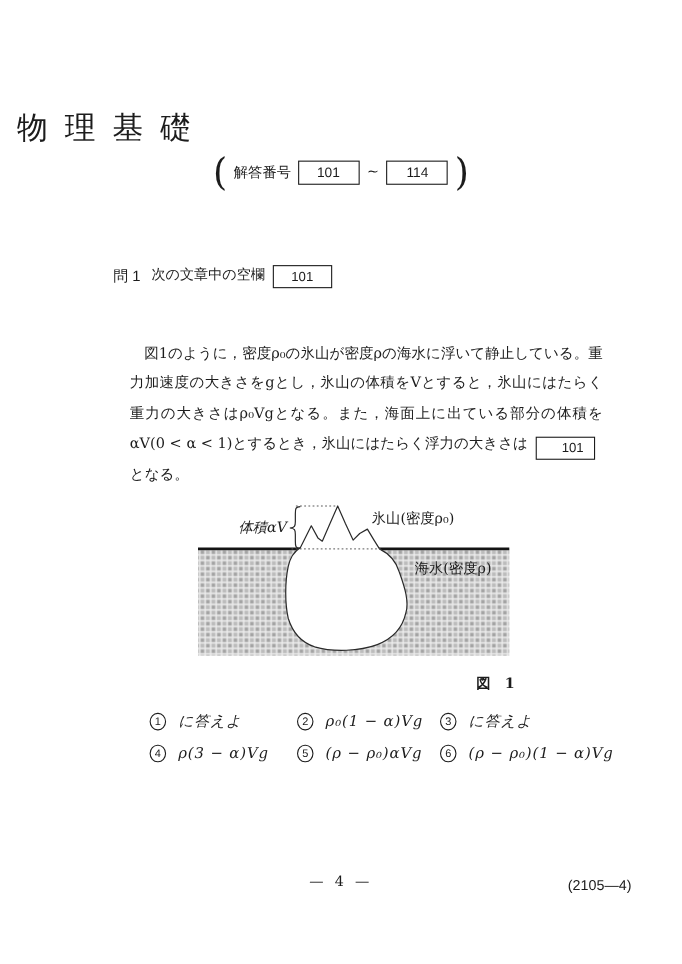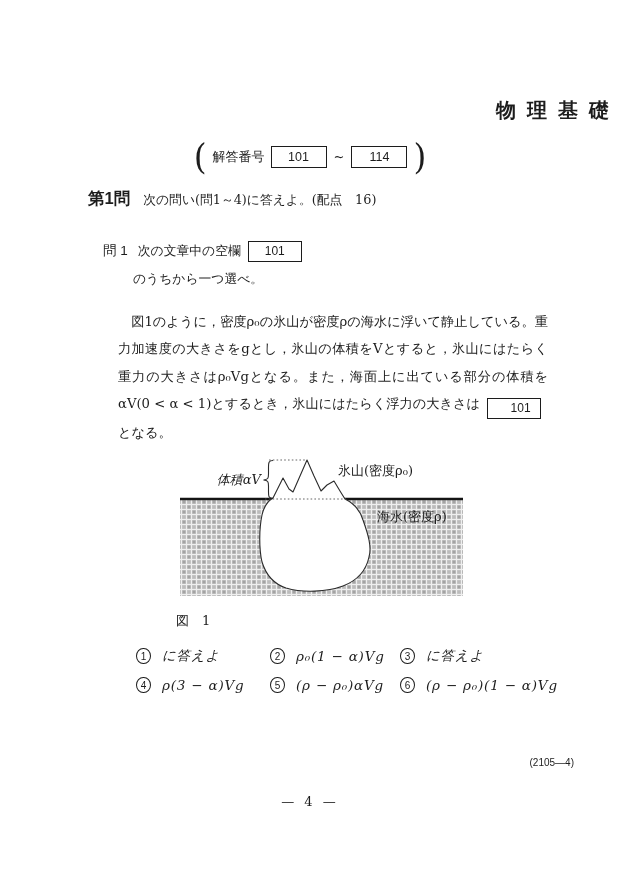--- a/index.html
+++ b/index.html
@@ -2,22 +2,22 @@
 <html><head>
 <meta charset="utf-8">
 <style>
   html,body{margin:0;padding:0;background:#ffffff;}
   .page{
     position:relative;width:620px;height:876px;background:#ffffff;
     color:#1c1c1c;font-family:"DejaVu Serif",serif;overflow:hidden;
   }
   
   .title{
-    position:absolute;top:97px;left:0;width:100%;text-align:right;
-    font-weight:bold;font-size:20px;letter-spacing:0.55em;text-indent:0.55em;
+    position:absolute;top:97px;left:0;width:100%;text-align:left;
+    font-weight:normal;font-size:28px;letter-spacing:0.55em;text-indent:0.55em;
   }
   .answer-number{
     position:absolute;top:140px;left:0;width:100%;
     display:flex;justify-content:center;align-items:center;gap:6px;
     font-size:13px;
   }
   .paren{font-size:33px;font-weight:normal;line-height:1;transform:scaleY(1.05);}
   .num-box{
     box-sizing:border-box;border:1.6px solid #1c1c1c;width:56px;height:22px;
     line-height:20px;text-align:center;
@@ -41,42 +41,42 @@
     font-size:12px;line-height:19px;padding:0 3px;margin:0 7px;vertical-align:-4px;
   }
   
   .passage{
     position:absolute;left:118px;top:308px;width:430px;
     font-size:13.2px;line-height:27.4px;text-align:justify;text-indent:1em;
   }
   
   .figure-svg{position:absolute;left:176px;top:444px;}
   .figure-caption{
-    position:absolute;left:176px;top:612px;width:292px;text-align:left;font-size:13px;
+    position:absolute;left:176px;top:612px;width:292px;text-align:right;font-size:13px;font-weight:bold;
   }
   
   .options{position:absolute;left:136px;top:646px;width:420px;height:60px;}
   .option{position:absolute;display:flex;align-items:center;height:20px;}
   .opt-0{left:0;top:0;} .opt-1{left:134px;top:0;} .opt-2{left:264px;top:0;}
   .opt-3{left:0;top:29px;} .opt-4{left:134px;top:29px;} .opt-5{left:264px;top:29px;}
   .circle-num{
     box-sizing:border-box;flex:none;width:15px;height:16.5px;
     border:1.3px solid #1c1c1c;border-radius:50%;
     display:flex;align-items:center;justify-content:center;
     font-family:"Liberation Sans",sans-serif;font-size:10px;
     margin-right:11px;
   }
   .formula{font-family:"DejaVu Serif",serif;font-style:italic;font-size:13.5px;letter-spacing:0.8px;white-space:nowrap;}
   
   .footer-page{
     position:absolute;top:794px;left:0;width:100%;text-align:center;
     font-size:13px;letter-spacing:3px;
   }
   .footer-code{
-    position:absolute;top:757px;right:46px;font-size:10px;
+    position:absolute;top:797px;right:46px;font-size:13px;
     font-family:"Liberation Sans",sans-serif;
   }
   
   .svg-label{font-family:"DejaVu Serif",serif;font-size:13px;fill:#1c1c1c;}
 </style>
 </head>
 <body>
 
 <div class="page">
 
@@ -84,32 +84,27 @@
 
   <div class="answer-number">
     <span class="paren">(</span>
     <span>解答番号</span>
     <span class="num-box">101</span>
     <span class="tilde">~</span>
     <span class="num-box">114</span>
     <span class="paren">)</span>
   </div>
 
-  <div class="section-heading">
-    <span class="section-label">第1問</span>
-    <span class="section-text">次の問い(問1～4)に答えよ。(配点　16)</span>
-  </div>
 
   <div class="question">
     <div class="q-line1">
       <span class="question-label">問 1</span>
       <span>次の文章中の空欄</span>
       <span class="blank-box">101</span>
     </div>
-    <div class="q-line2">のうちから一つ選べ。</div>
   </div>
 
   <div class="passage">
     <span>図1のように，密度ρ₀の氷山が密度ρの海水に浮いて静止している。重力加速度の大きさをgとし，氷山の体積をVとすると，氷山にはたらく重力の大きさはρ₀Vgとなる。また，海面上に出ている部分の体積をαV(0 &lt; α &lt; 1)とするとき，氷山にはたらく浮力の大きさは</span><span class="blank-box">101</span><span>となる。</span>
   </div>
 
   <svg class="figure-svg" width="292" height="162" viewBox="0 0 292 162" xmlns="http://www.w3.org/2000/svg">
     <defs>
       <pattern id="seaTex" width="10" height="10" patternUnits="userSpaceOnUse">
         <rect width="10" height="10" fill="#cbcbcb"></rect>

